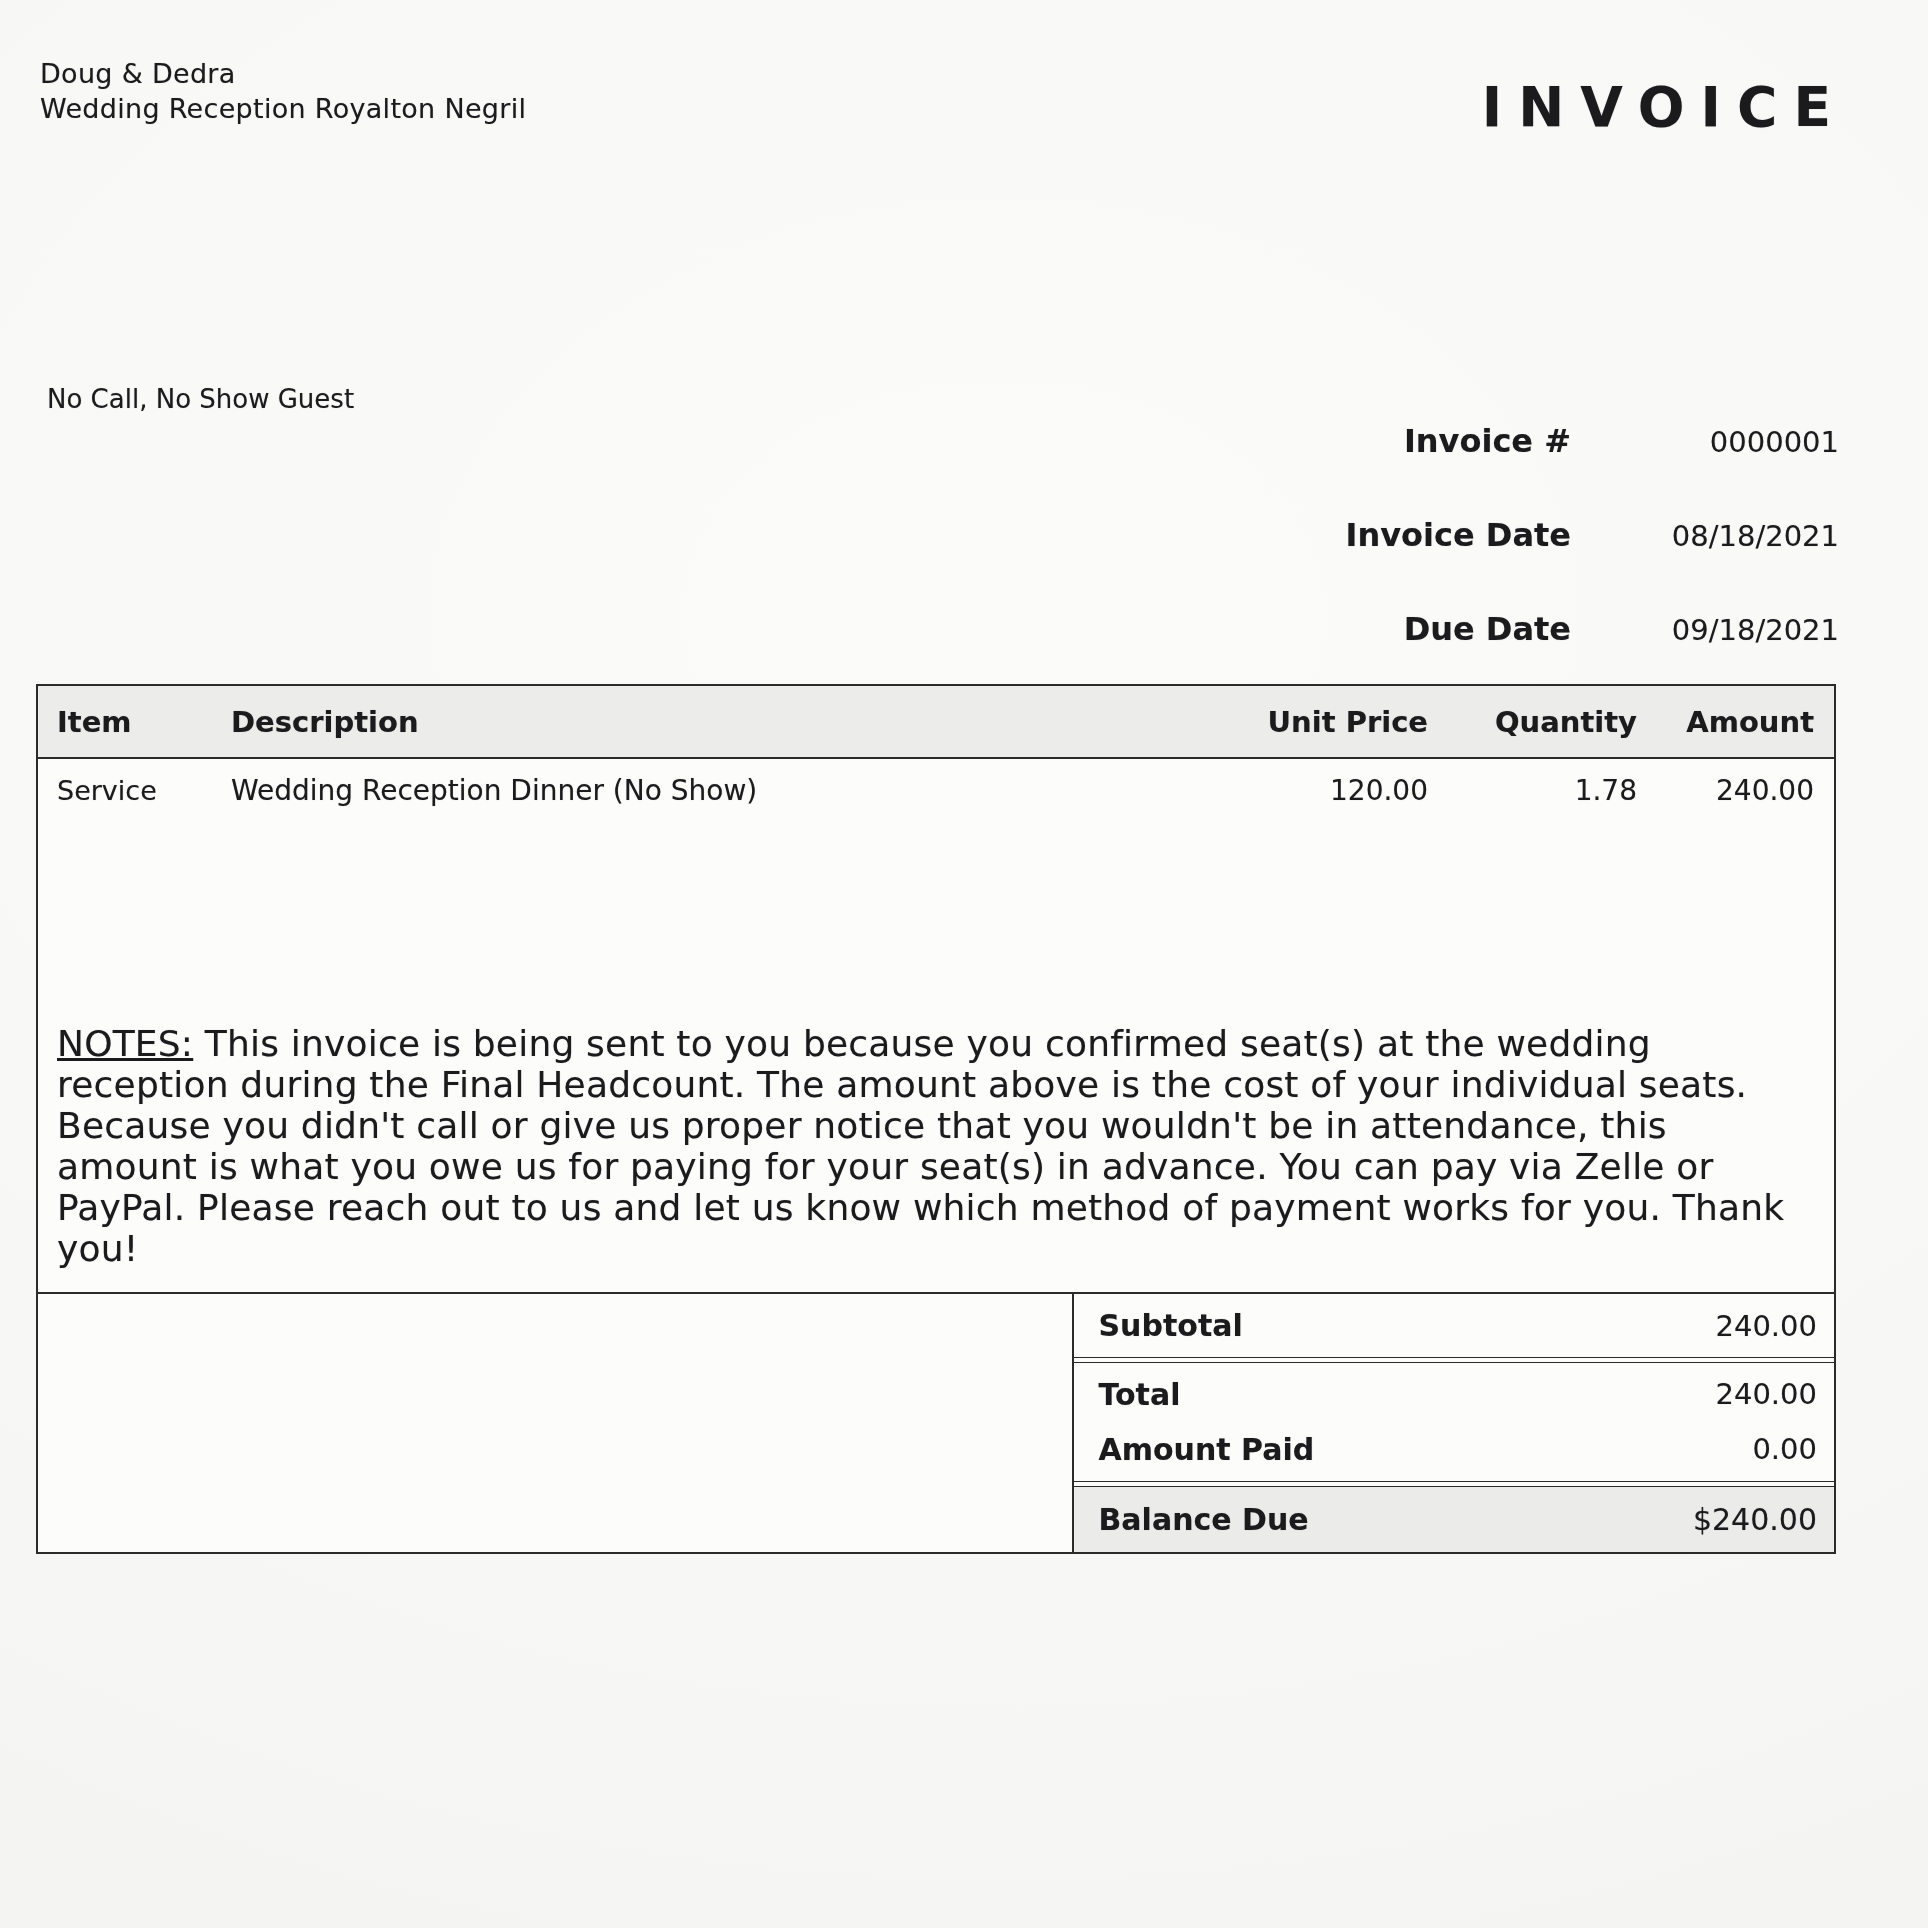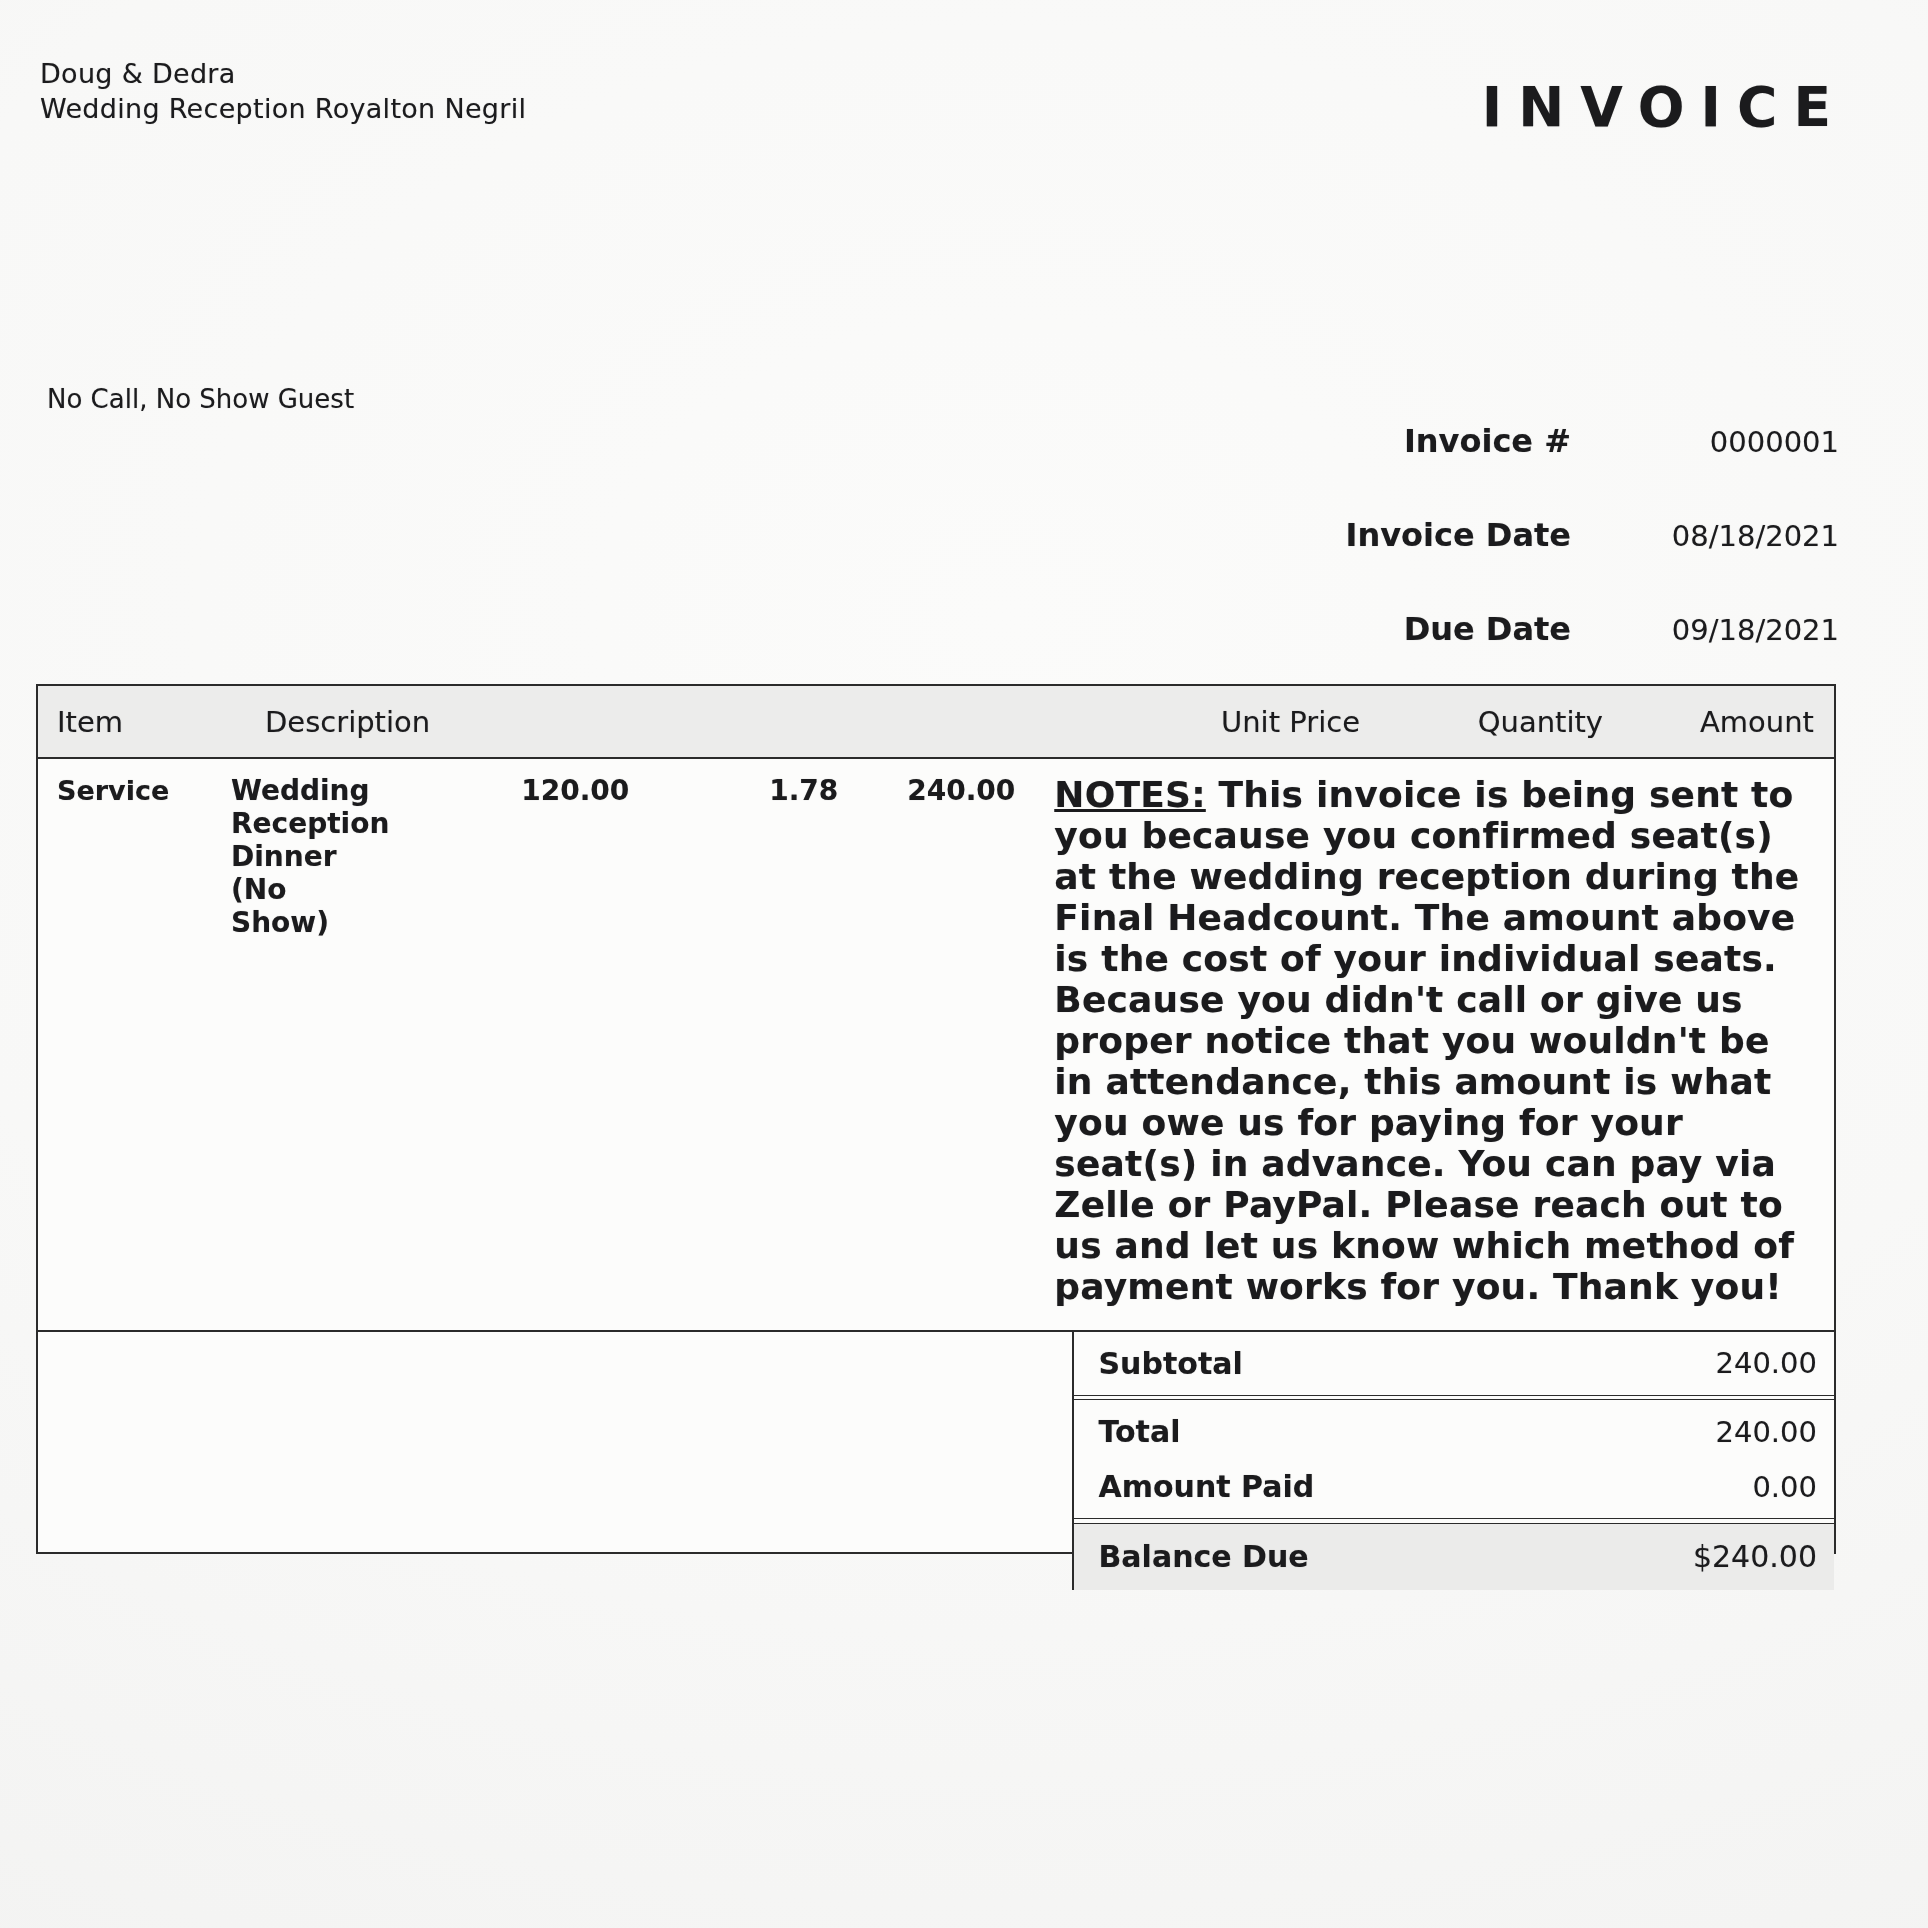--- a/index.html
+++ b/index.html
@@ -40,31 +40,31 @@
   .inv-table{
     position:absolute;left:36px;top:684px;width:1800px;height:870px;
     box-sizing:border-box;border:2.8px solid #2b2b2b;
     display:flex;flex-direction:column;
     background:#fcfcfb;
   }
   .thead{
     flex:none;height:73px;box-sizing:border-box;
     background:#ececeb;border-bottom:2.8px solid #2b2b2b;
     display:flex;align-items:center;
-    font-weight:400;font-size:29px;gap:34px;
+    font-weight:700;font-size:29px;
   }
   .col-item{width:174px;padding-left:19px;box-sizing:content-box;}
   .col-desc{flex:1;}
   .col-unit{width:240px;text-align:right;}
   .col-qty{width:209px;text-align:right;}
   .col-amount{width:177px;text-align:right;padding-right:20px;}
 
   .tbody{
-    flex:1;display:flex;flex-direction:row;justify-content:space-between;
-    padding-top:15px;font-size:28px;font-weight:bold;
+    flex:1;display:flex;flex-direction:column;justify-content:space-between;
+    padding-top:15px;font-size:28px;
   }
   .item-row{display:flex;align-items:baseline;}
   .item-row .col-item{font-size:27px;}
 
   .notes{
     padding:0 28px 22.6px 19px;
     font-size:36px;line-height:41px;letter-spacing:0.2px;
   }
   .notes-label{text-decoration:underline;}
 

